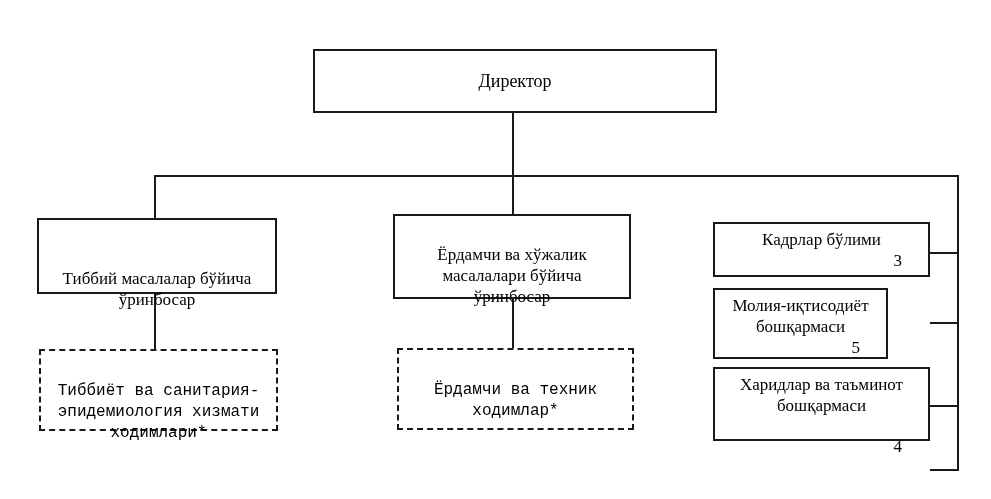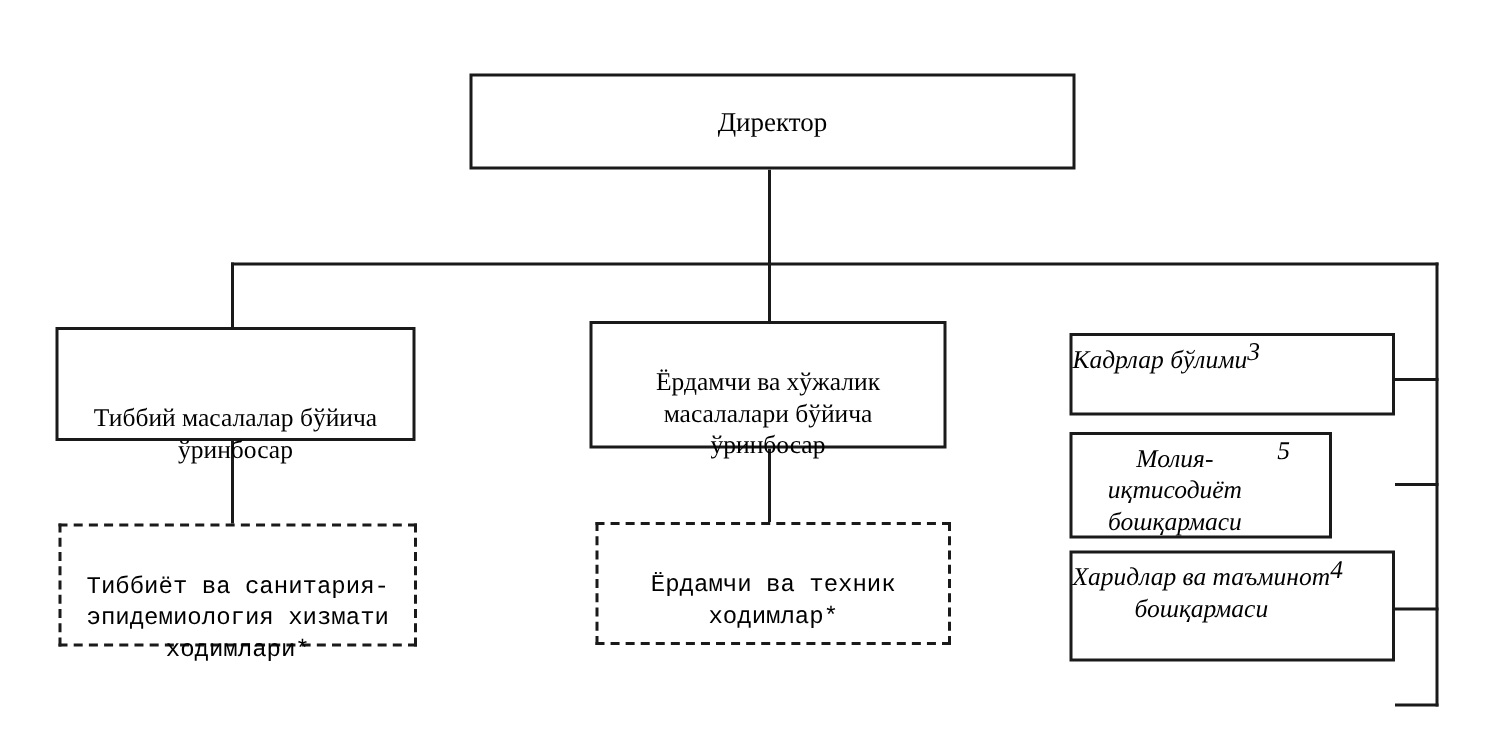--- a/index.html
+++ b/index.html
@@ -33,26 +33,26 @@
   }
   .director {
     left: 313px; top: 13px; width: 404px; height: 64px;
     display: flex; align-items: center; justify-content: center;
     font-size: 18px;
   }
   .deputy-left   { left: 37px;  top: 182px; width: 240px; height: 76px; padding-top: 27px; }
   .deputy-mid    { left: 393px; top: 178px; width: 238px; height: 85px; padding-top: 7px; }
   .dashed-left   { left: 39px;  top: 313px; width: 239px; height: 82px; padding-top: 9px; font-size: 16px; }
   .dashed-mid    { left: 397px; top: 312px; width: 237px; height: 82px; padding-top: 9px; font-size: 16px; }
-  .unit { display: flex; flex-direction: row; font-style: italic; }
+  .unit { display: flex; flex-direction: column; }
   .unit .unit-label { padding-top: 5px; white-space: pre-line; }
   .unit .unit-count { text-align: right; padding-right: 26px; line-height: 22px; }
   .unit-1 { left: 713px; top: 186px; width: 217px; height: 55px; }
   .unit-2 { left: 713px; top: 252px; width: 175px; height: 71px; justify-content: space-between; }
-  .unit-3 { left: 713px; top: 331px; width: 217px; height: 74px; }
+  .unit-3 { left: 713px; top: 331px; width: 217px; height: 74px; gap: 20px; }
   .unit-4 { left: 713px; top: 414px; width: 217px; height: 66px; }
   .line {
     position: absolute;
     background: #1a1a1a;
   }
 </style>
 </head>
 <body>
 
 <div class="stage">

